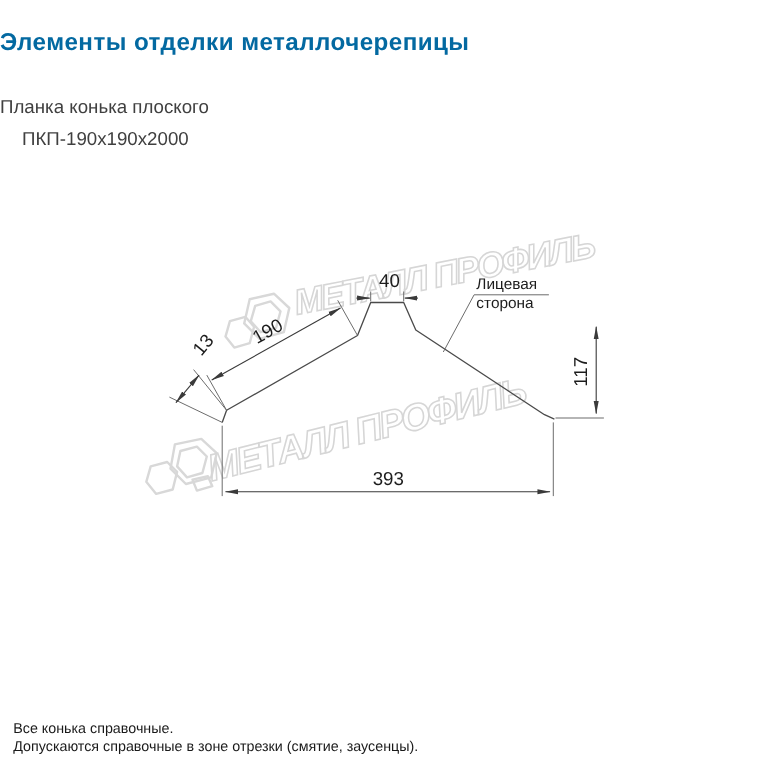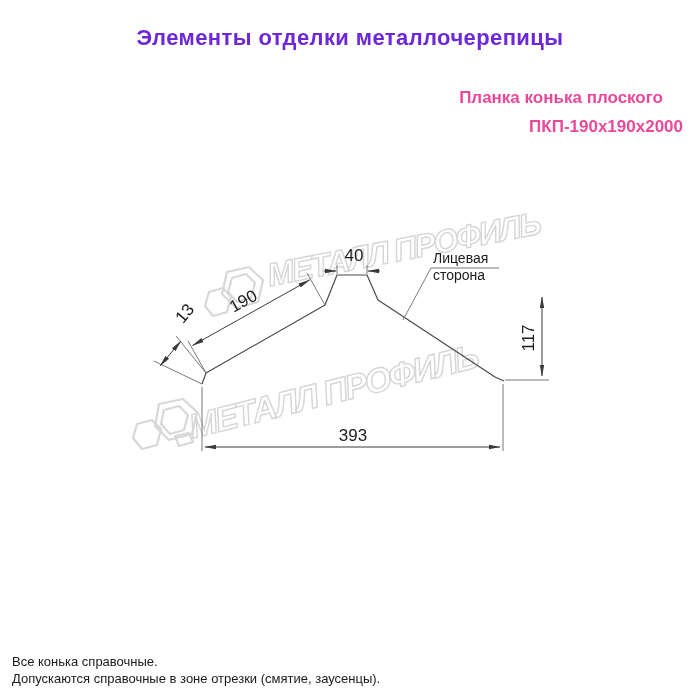--- a/index.html
+++ b/index.html
@@ -1,26 +1,26 @@
 <!DOCTYPE html>
 <html><head>
 <meta charset="utf-8">
 <style>
   html,body { margin:0; padding:0; background:#fff; }
   .canvas {
     position:relative; width:700px; height:700px; background:#ffffff;
     font-family:"Liberation Sans", sans-serif; overflow:hidden;
   }
   .title {
-    position:absolute; top:25px; left:0; width:700px; text-align:center;
-    font-size:22px; font-weight:bold; color:#6d28d9; letter-spacing:0.4px;
+    position:absolute; top:25px; left:0; width:700px; 
+    font-size:22px; font-weight:bold; color:#0369a1; letter-spacing:0.4px;
   }
   .subhead {
-    position:absolute; left:0; width:663px; text-align:right;
-    font-weight:bold; color:#ec4899;
+    position:absolute; left:0; width:663px; text-align:left;
+    font-weight:normal; color:#404040;
   }
   .product { top:88px; font-size:17px; }
   .code    { top:117px; font-size:17px;margin-left:20px; }
 
   
   .wm-text {
     position:absolute; white-space:nowrap;
     font-weight:bold; font-style:italic;
     font-size:32px; letter-spacing:-2px;
     color:transparent; -webkit-text-stroke:1.4px #d6d6d6;

